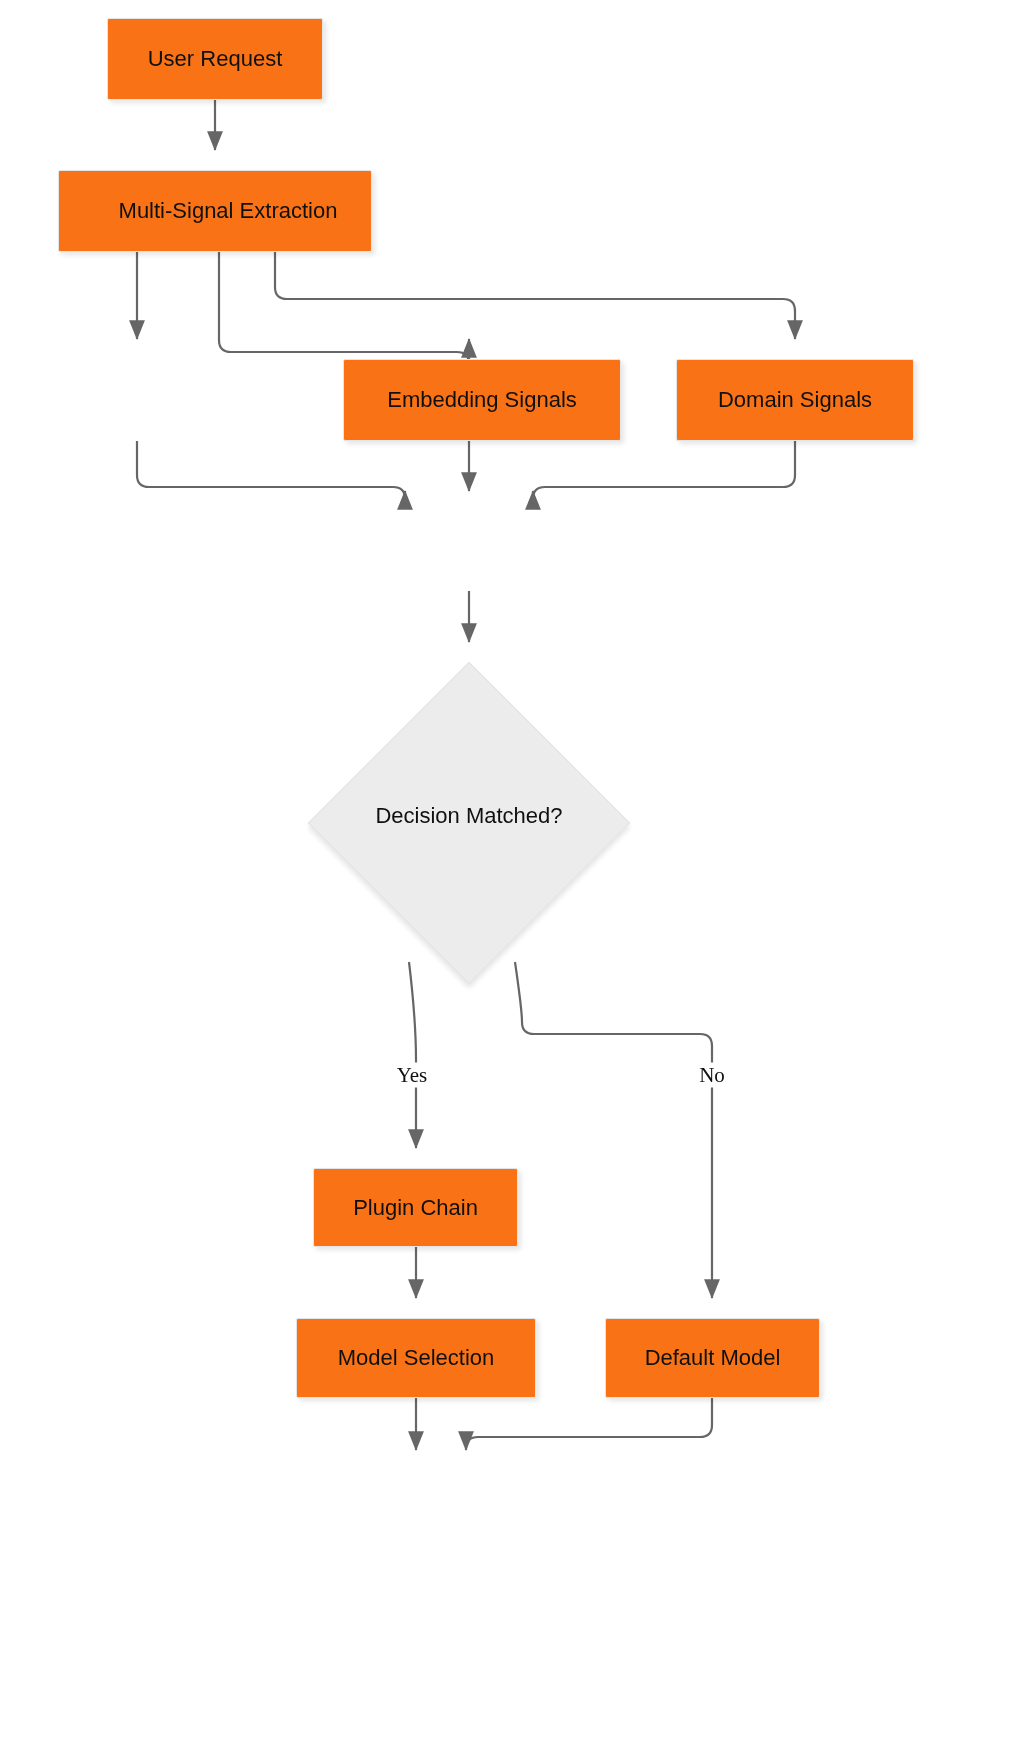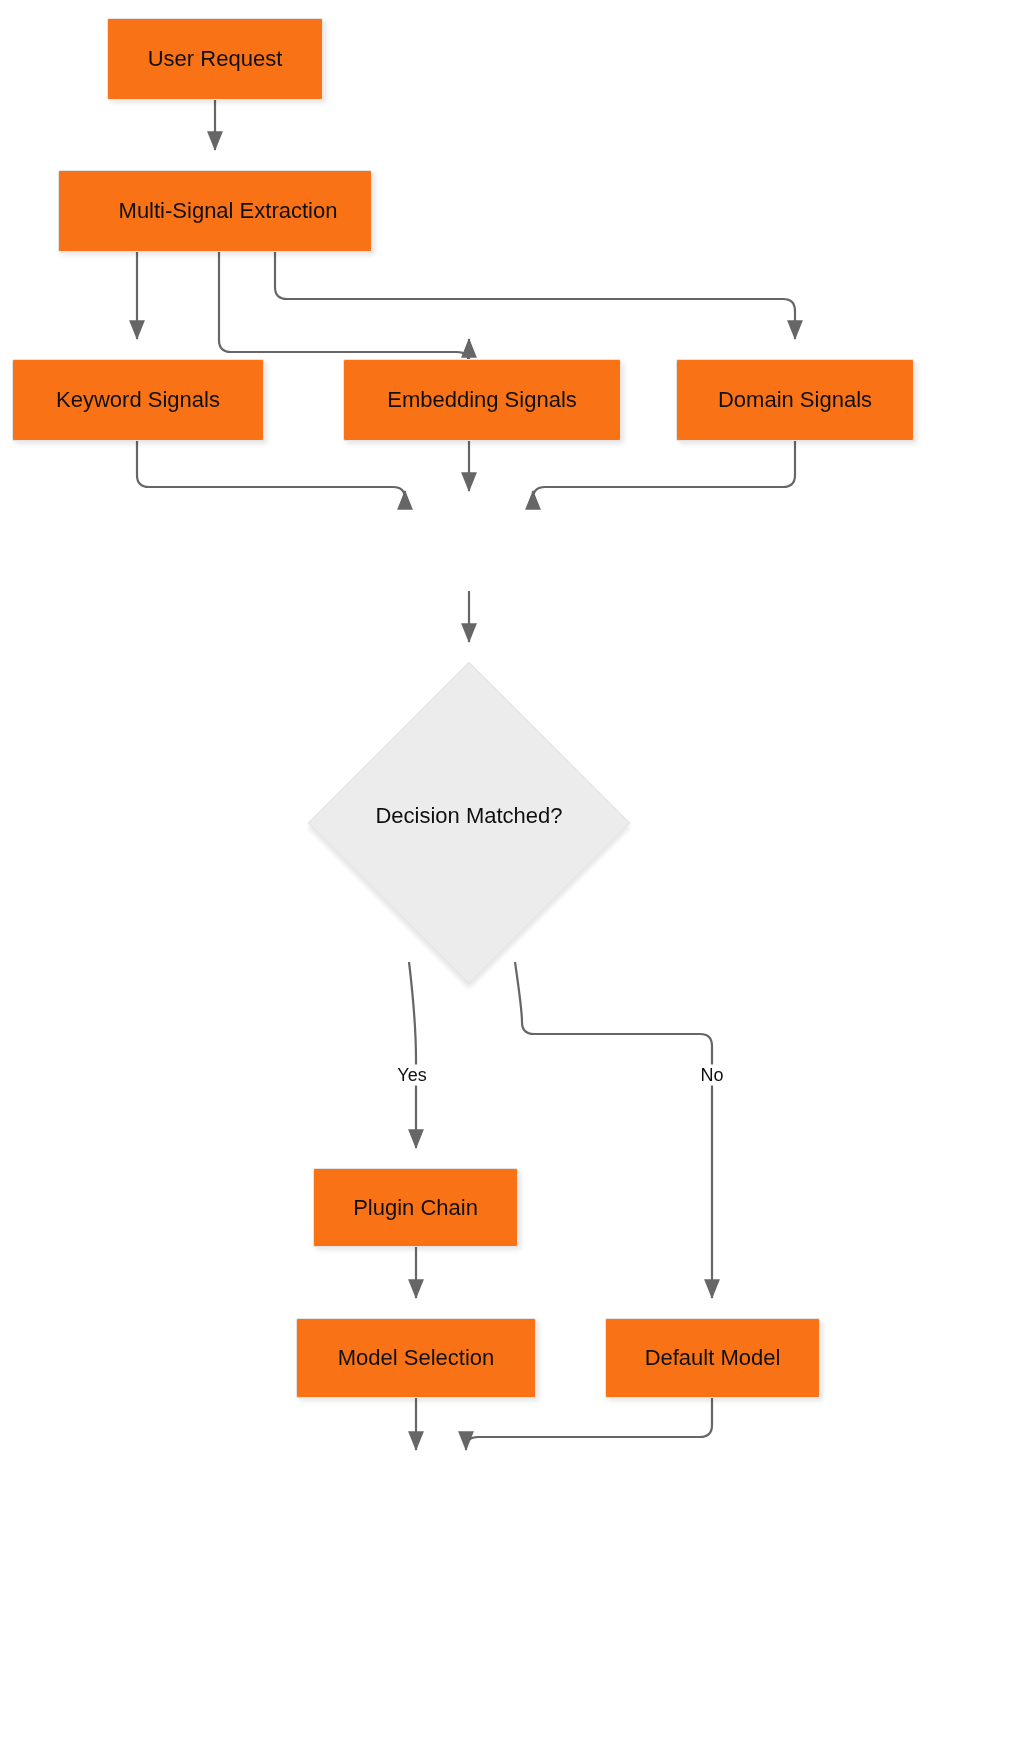--- a/index.html
+++ b/index.html
@@ -59,22 +59,22 @@
     justify-content: center;
     color: #101010;
     font-size: 22px;
     font-family: "Liberation Sans", sans-serif;
     white-space: nowrap;
     pointer-events: none;
   }
   .edge-label {
     position: absolute;
     color: #101010;
-    font-size: 18px;
-    font-family: Liberation Sans, sans-serif;
+    font-size: 21px;
+    font-family: Liberation Serif, serif;
     background: #ffffff;
     padding: 0 3px;
     white-space: nowrap;
     transform: translate(-50%, -50%);
   }
 </style>
 </head>
 <body>
 
 <div id="flow-root">
@@ -117,23 +117,20 @@
   </svg>
 
   <div class="node-box" style="left:107px; top:18px; width:216px; height:82px;">
     <span>User Request</span>
   </div>
 
   <div class="node-box" style="left:58px; top:170px; width:314px; height:82px;padding-left:26px;">
     <span>Multi-Signal Extraction</span>
   </div>
 
-  <div class="node-box" style="left:12px; top:359px; width:252px; height:82px;">
-    <span>Keyword Signals</span>
-  </div>
 
   <div class="node-box" style="left:343px; top:359px; width:278px; height:82px;">
     <span>Embedding Signals</span>
   </div>
 
   <div class="node-box" style="left:676px; top:359px; width:238px; height:82px;">
     <span>Domain Signals</span>
   </div>
 
 

